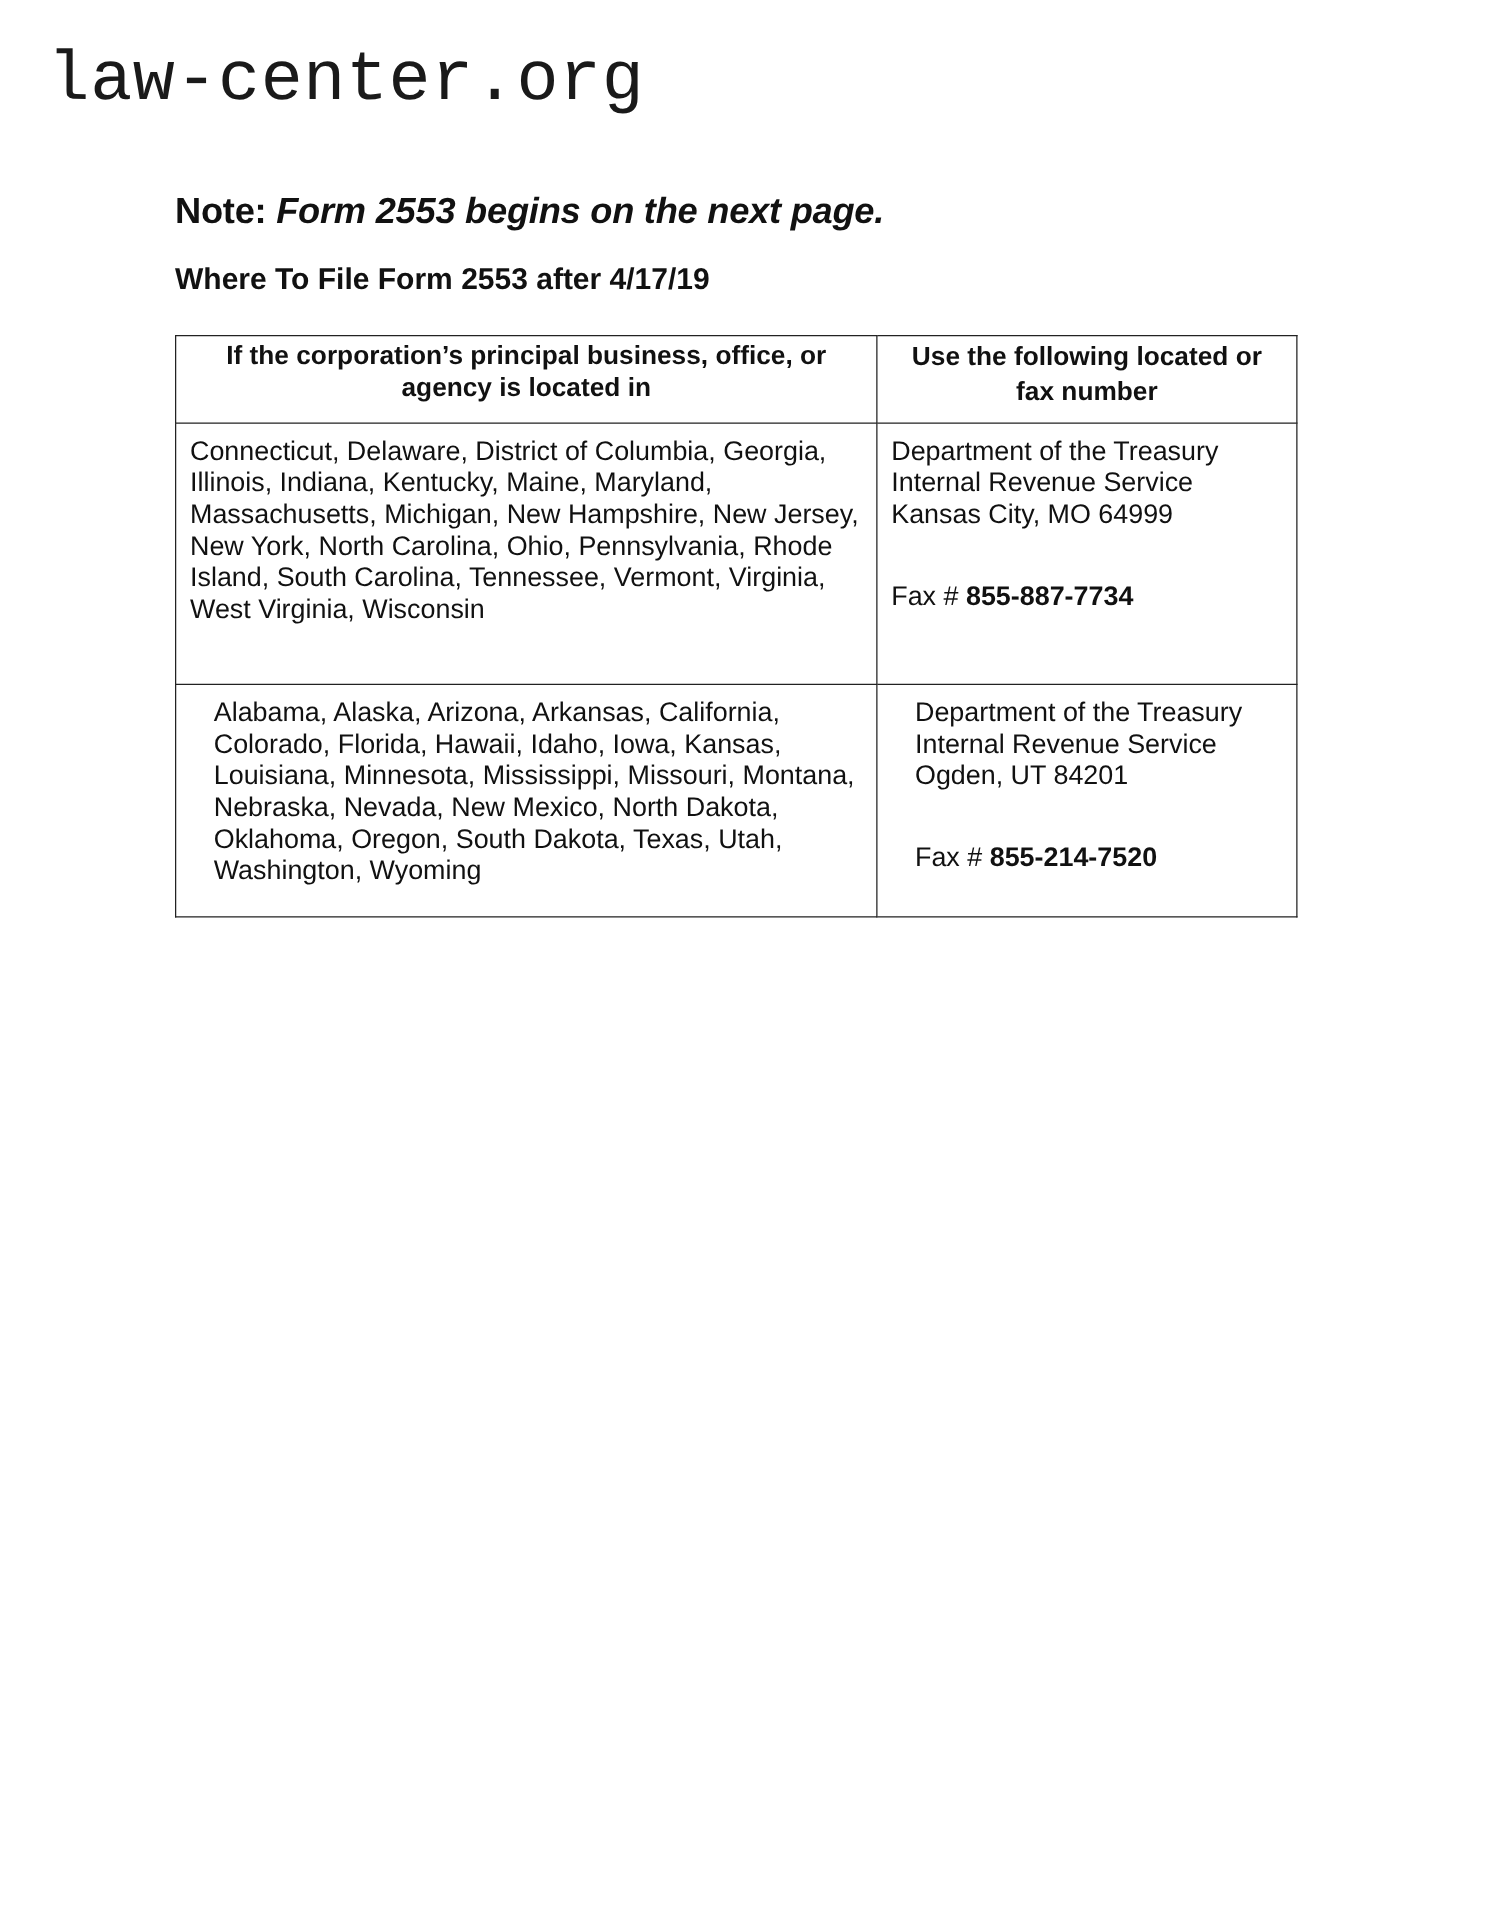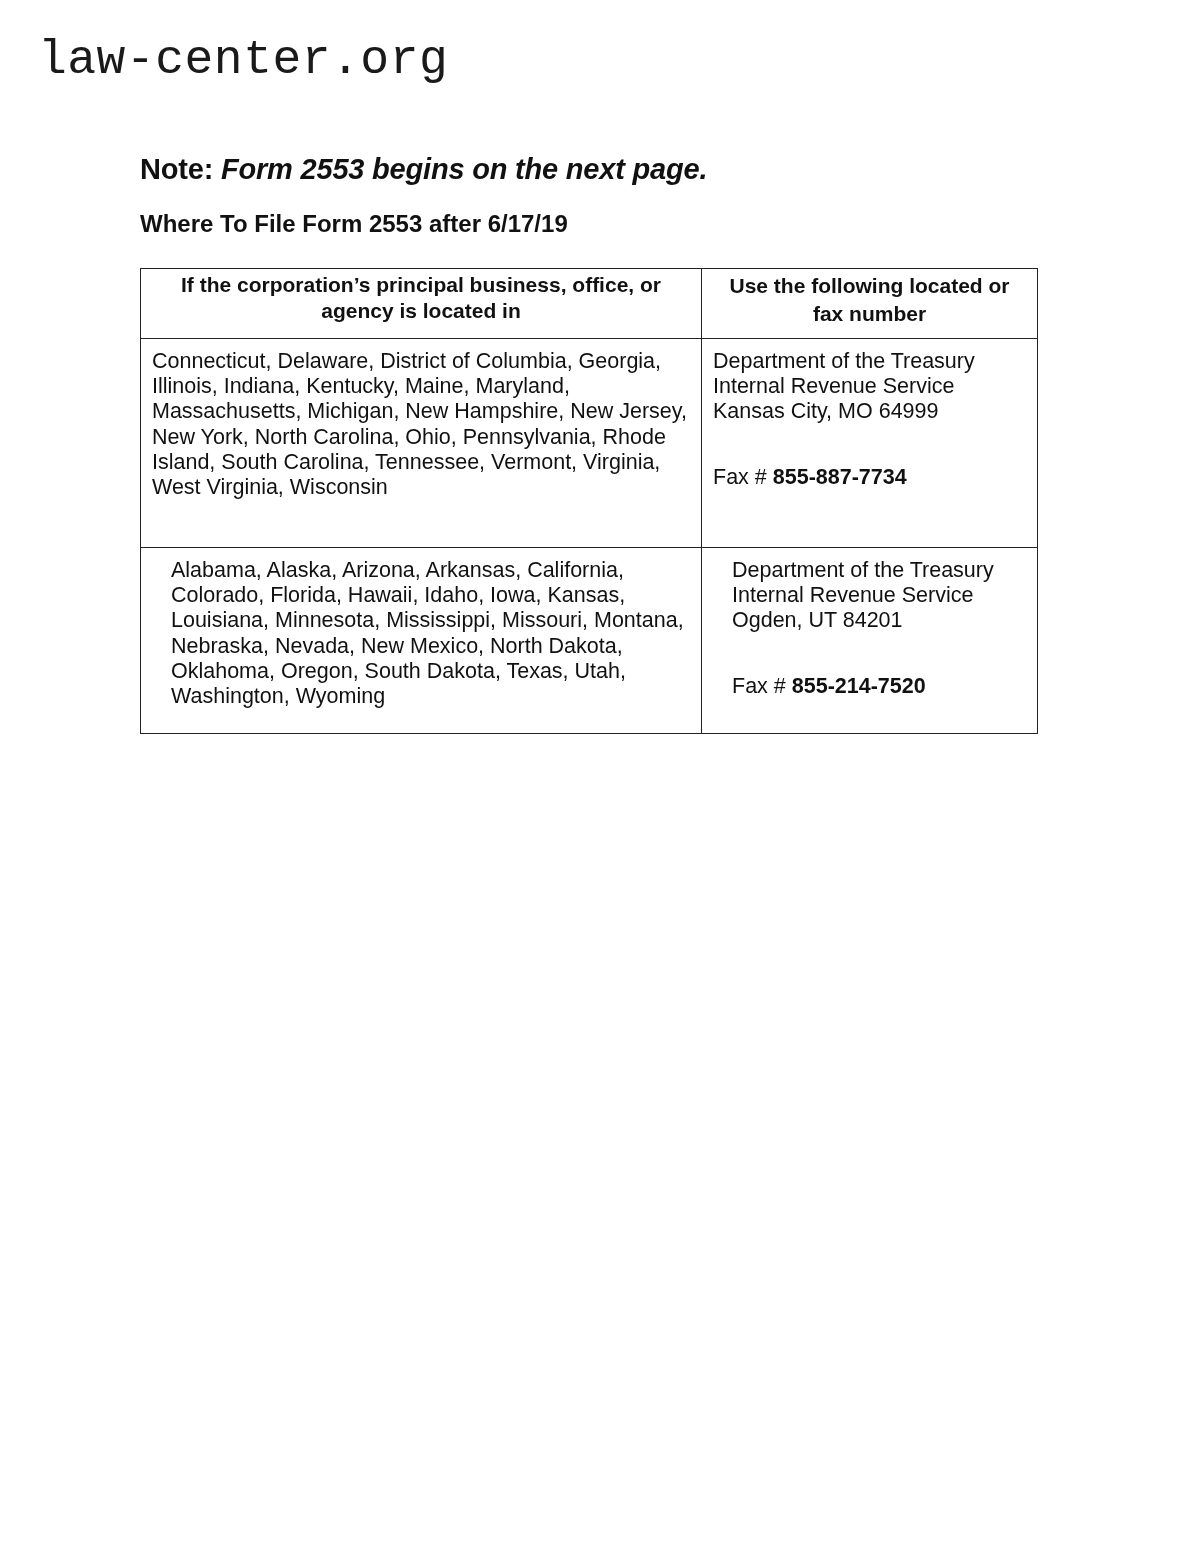--- a/index.html
+++ b/index.html
@@ -13,21 +13,21 @@
       position: relative;
       overflow: hidden;
       color: #111111;
       font-family: "Liberation Sans", sans-serif;
     }
     .watermark {
       position: absolute;
       left: 38px;
       top: 36px;
       font-family: "Liberation Mono", "DejaVu Sans Mono", monospace;
-      font-size: 48px;
+      font-size: 56px;
       line-height: 1;
       color: #1a1a1a;
       letter-spacing: 0.5px;
     }
     .note {
       position: absolute;
       left: 140px;
       top: 154px;
       font-size: 29px;
       font-weight: bold;
@@ -85,21 +85,21 @@
 </head>
 <body>
 
 <div class="watermark">law-center.org</div>
 
 <div class="note">
   <span>Note:</span>
   <span class="italic">Form 2553 begins on the next page.</span>
 </div>
 
-<div class="subtitle">Where To File Form 2553 after 6/17/19</div>
+<div class="subtitle">Where To File Form 2553 after 4/17/19</div>
 
 <table class="filing">
   <thead>
     <tr>
       <th class="col-states">
         <div class="hdr">If the corporation’s principal business, office, or agency is located in</div>
       </th>
       <th class="col-address">
         <div class="hdr">Use the following located or fax number</div>
       </th>

